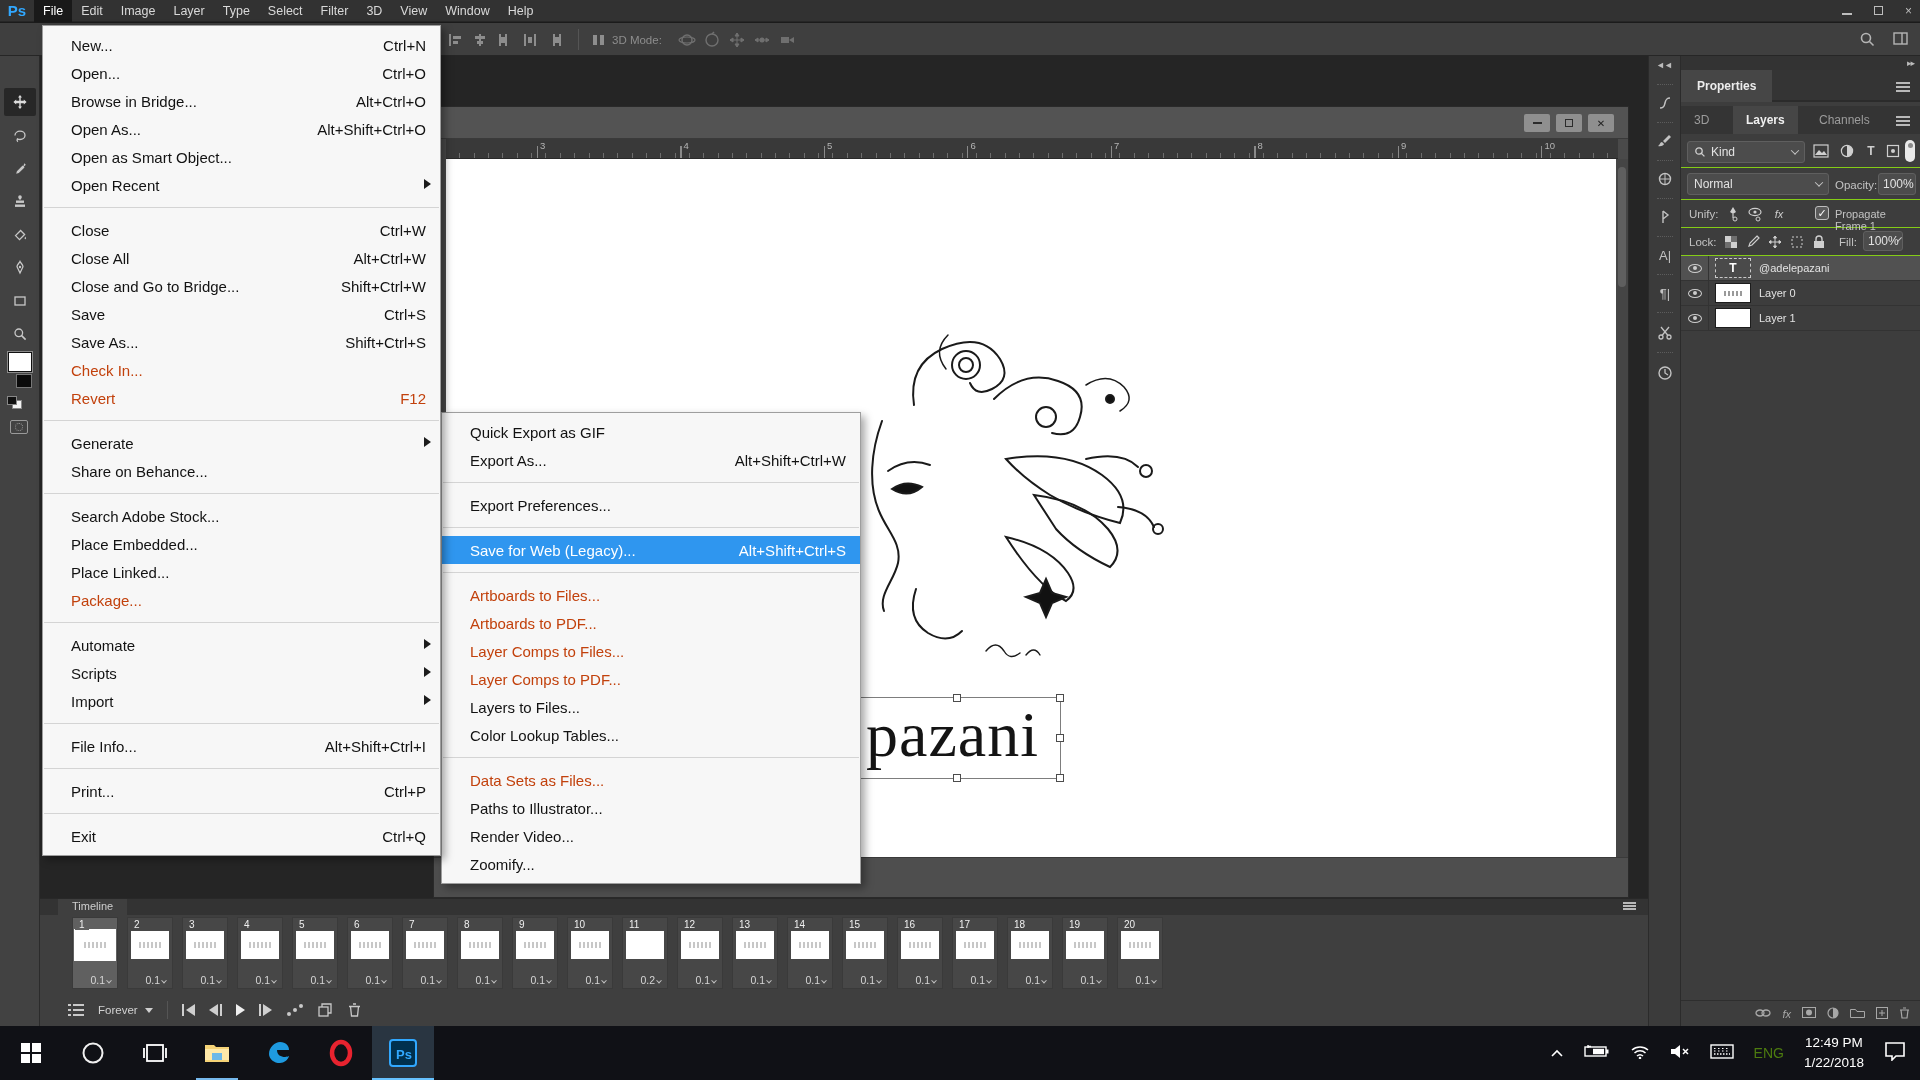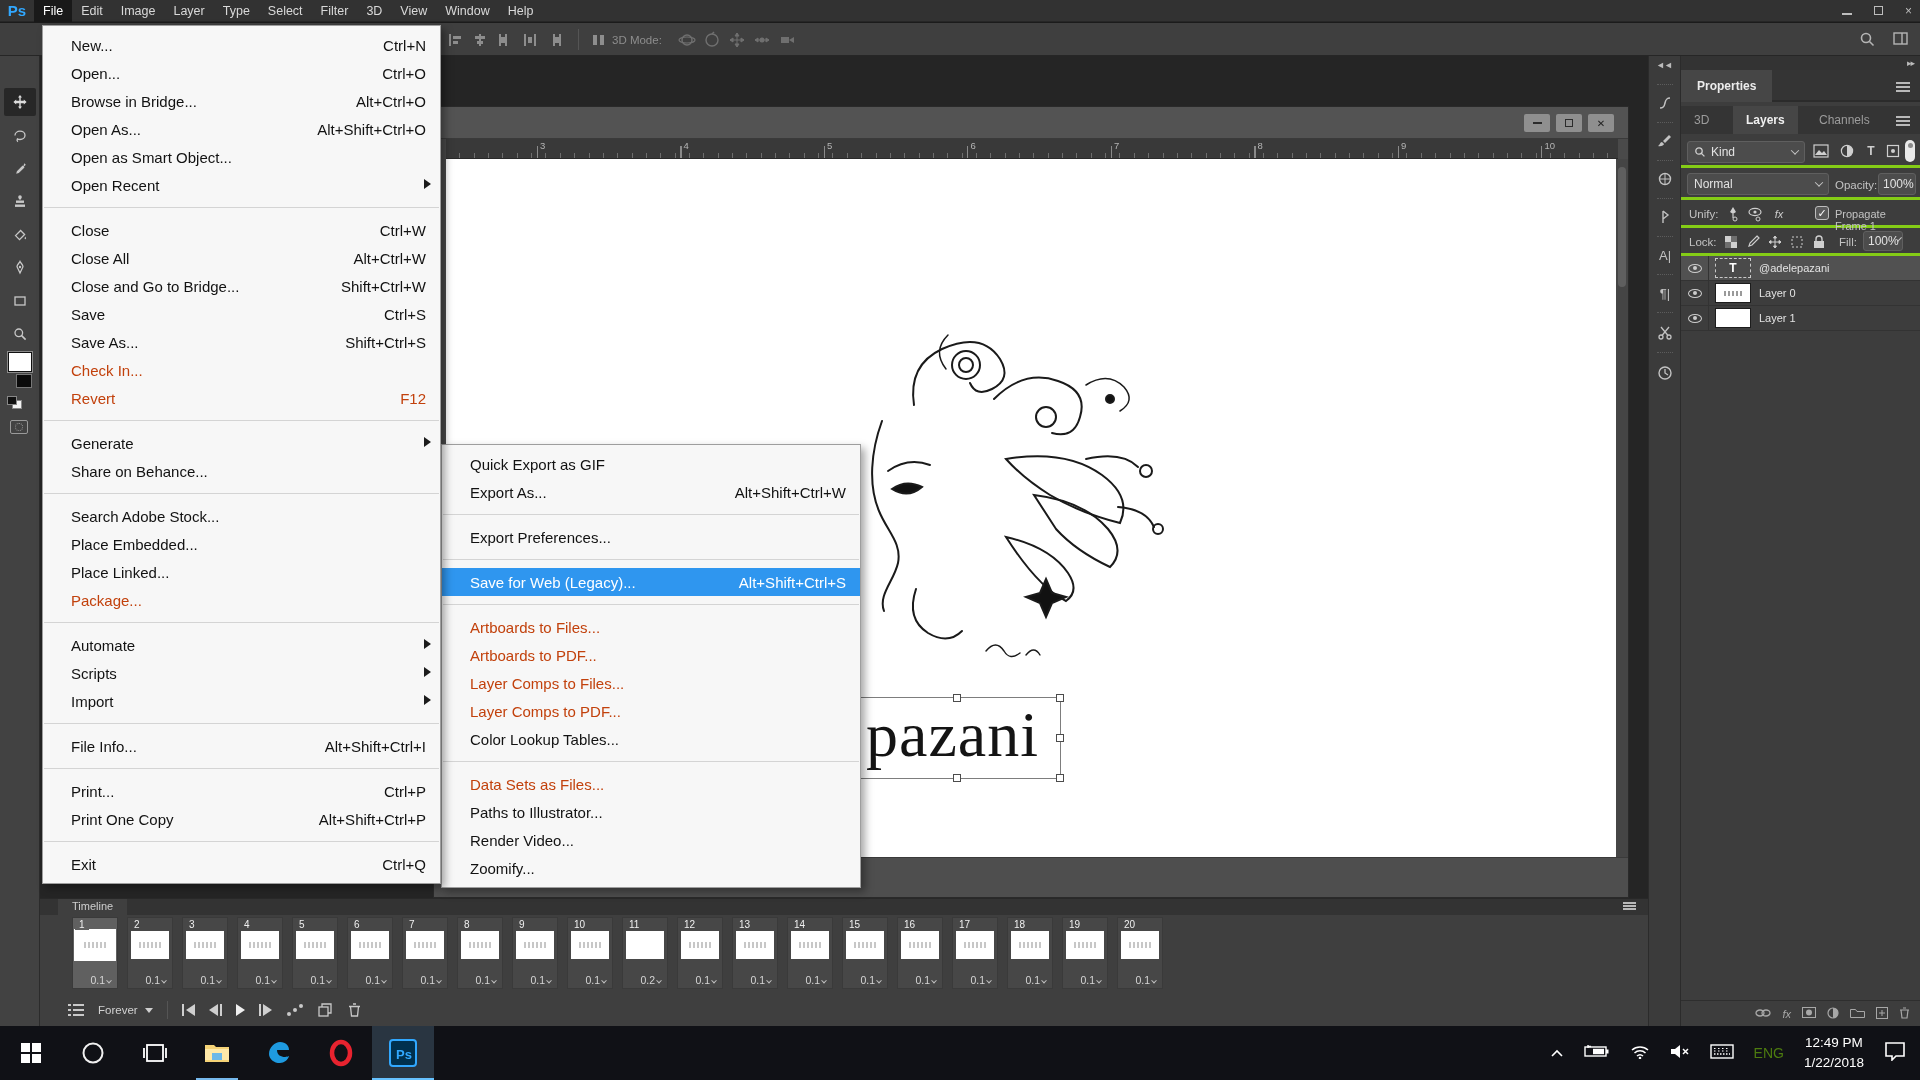--- a/index.html
+++ b/index.html
@@ -65,21 +65,21 @@
 #rightcol{position:absolute;left:1681px;top:56px;width:239px;height:970px;background:#3d3d3d}
 #rc-top{position:absolute;left:0;top:0;width:100%;height:14px;background:#333}
 #rc-expand{position:absolute;right:6px;top:2px;color:#bbb;font-size:9px;letter-spacing:-1px}
 #props-row{position:absolute;left:0;top:14px;width:100%;height:32px;background:#343434;border-bottom:2px solid #2b2b2b}
 #props-tab{position:absolute;left:0;top:0;height:32px;padding:0 16px;background:#464646;color:#ececec;font-size:12px;font-weight:bold;line-height:32px}
 .hamb{position:absolute;right:10px;top:12px;width:14px;height:2px;background:#b9b9b9;box-shadow:0 4px 0 #b9b9b9,0 8px 0 #b9b9b9}
 .hamb.small{top:10px}
 #tabs-row{position:absolute;left:0;top:50px;width:100%;height:28px;background:#343434}
 .ptab{position:absolute;top:0;height:28px;line-height:28px;font-size:12px;color:#9c9c9c;padding:0 13px}
 .ptab.active{background:#464646;color:#f0f0f0;font-weight:bold}
-.rc-row{position:absolute;left:0;width:100%;border-bottom:3px solid #84cc16}
+.rc-row{position:absolute;left:0;width:100%;border-bottom:1px solid #84cc16}
 .dd{position:absolute;background:#4c4c4c;border:1px solid #5f5f5f;border-radius:3px;color:#e2e2e2;font-size:12px;display:flex;align-items:center;padding:0 6px;height:22px}
 .dd .chev{margin-left:auto}
 .chev{display:inline-block;width:6px;height:6px;border-right:1.6px solid #c5c5c5;border-bottom:1.6px solid #c5c5c5;transform:rotate(45deg) translate(-1px,-1px)}
 .rc-label{position:absolute;font-size:11.5px;color:#c3c3c3}
 .ficon{position:absolute;top:5px;width:20px;height:20px;display:flex;align-items:center;justify-content:center;color:#cfcfcf;font-size:12px}
 #filter-pill{position:absolute;right:5px;top:4px;width:10px;height:22px;background:#e9e9e9;border-radius:5px}
 #filter-pill i{position:absolute;left:2.5px;top:3px;width:5px;height:5px;border-radius:50%;background:#8a8a8a}
 .checkbox{position:absolute;width:14px;height:14px;background:#5a5a5a;border:1px solid #bdbdbd;border-radius:3px;color:#fff;font-size:11px;line-height:13px;text-align:center}
 .layer-row{position:absolute;left:0;width:100%;height:25px;border-bottom:1px solid #333;display:flex;align-items:center}
 .layer-row.sel{background:#515151}
@@ -125,21 +125,21 @@
 .wmenu{position:absolute;background:#f7f7f7;border:1px solid #9e9e9e;box-shadow:4px 4px 8px rgba(0,0,0,.35);padding:5px 0;z-index:40;color:#121212}
 .menu-item{height:28px;display:flex;align-items:center;padding:0 14px 0 28px;position:relative;font-size:15px;white-space:nowrap}
 .menu-item .lab{flex:1;padding-right:30px}
 .menu-item .sc{margin-left:auto}
 .menu-item.disabled{color:#c2410c}
 .menu-item.hl{background:#2f96ef;color:#fff}
 .menu-sep{height:1px;background:#d4d4d4;margin:8px 1px}
 .mi-arrow{position:absolute;right:9px;top:8px;width:0;height:0;border-left:7px solid #1c1c1c;border-top:5.5px solid transparent;border-bottom:5.5px solid transparent}
 .menu-item.hl .mi-arrow{border-left-color:#fff}
 #file-menu{left:42px;top:25px;width:399px}
-#export-submenu{left:441px;top:444px;width:420px;z-index:39}
+#export-submenu{left:441px;top:412px;width:420px;z-index:39}
 
 
 #taskbar{position:absolute;left:0;top:1026px;width:1920px;height:54px;background:#101116;z-index:60;display:flex;align-items:center}
 .tb-btn{width:62px;height:54px;display:flex;align-items:center;justify-content:center;position:relative}
 .tb-btn.active{background:rgba(130,180,220,.22)}
 .tb-btn .underline{position:absolute;bottom:0;left:10px;right:10px;height:2px;background:#76b9ed}
 .tb-btn.active .underline{left:0;right:0;background:#66c2ff}
 #tray{position:absolute;right:0;top:0;height:54px;display:flex;align-items:center;gap:20px;padding-right:14px}
 #tray .tri-txt{color:#4d7c0f;font-size:14px}
 #clock{color:#fff;font-size:13.5px;text-align:center;line-height:1.45}
@@ -860,24 +860,20 @@
       <div class="menu-sep"></div>
       <div class="menu-item">
         <span class="lab">File Info...</span>
         <span class="sc">Alt+Shift+Ctrl+I</span>
       </div>
       <div class="menu-sep"></div>
       <div class="menu-item">
         <span class="lab">Print...</span>
         <span class="sc">Ctrl+P</span>
       </div>
-      <div class="menu-item">
-        <span class="lab">Print One Copy</span>
-        <span class="sc">Alt+Shift+Ctrl+P</span>
-      </div>
       <div class="menu-sep"></div>
       <div class="menu-item">
         <span class="lab">Exit</span>
         <span class="sc">Ctrl+Q</span>
       </div>
     </div>
   <div id="export-submenu" class="wmenu">
       <div class="menu-item">
         <span class="lab">Quick Export as GIF</span>
       </div>
@@ -899,20 +895,23 @@
         <span class="lab">Artboards to Files...</span>
       </div>
       <div class="menu-item disabled">
         <span class="lab">Artboards to PDF...</span>
       </div>
       <div class="menu-item disabled">
         <span class="lab">Layer Comps to Files...</span>
       </div>
       <div class="menu-item disabled">
         <span class="lab">Layer Comps to PDF...</span>
+      </div>
+      <div class="menu-item">
+        <span class="lab">Layers to Files...</span>
       </div>
       <div class="menu-item">
         <span class="lab">Color Lookup Tables...</span>
       </div>
       <div class="menu-sep"></div>
       <div class="menu-item disabled">
         <span class="lab">Data Sets as Files...</span>
       </div>
       <div class="menu-item">
         <span class="lab">Paths to Illustrator...</span>

